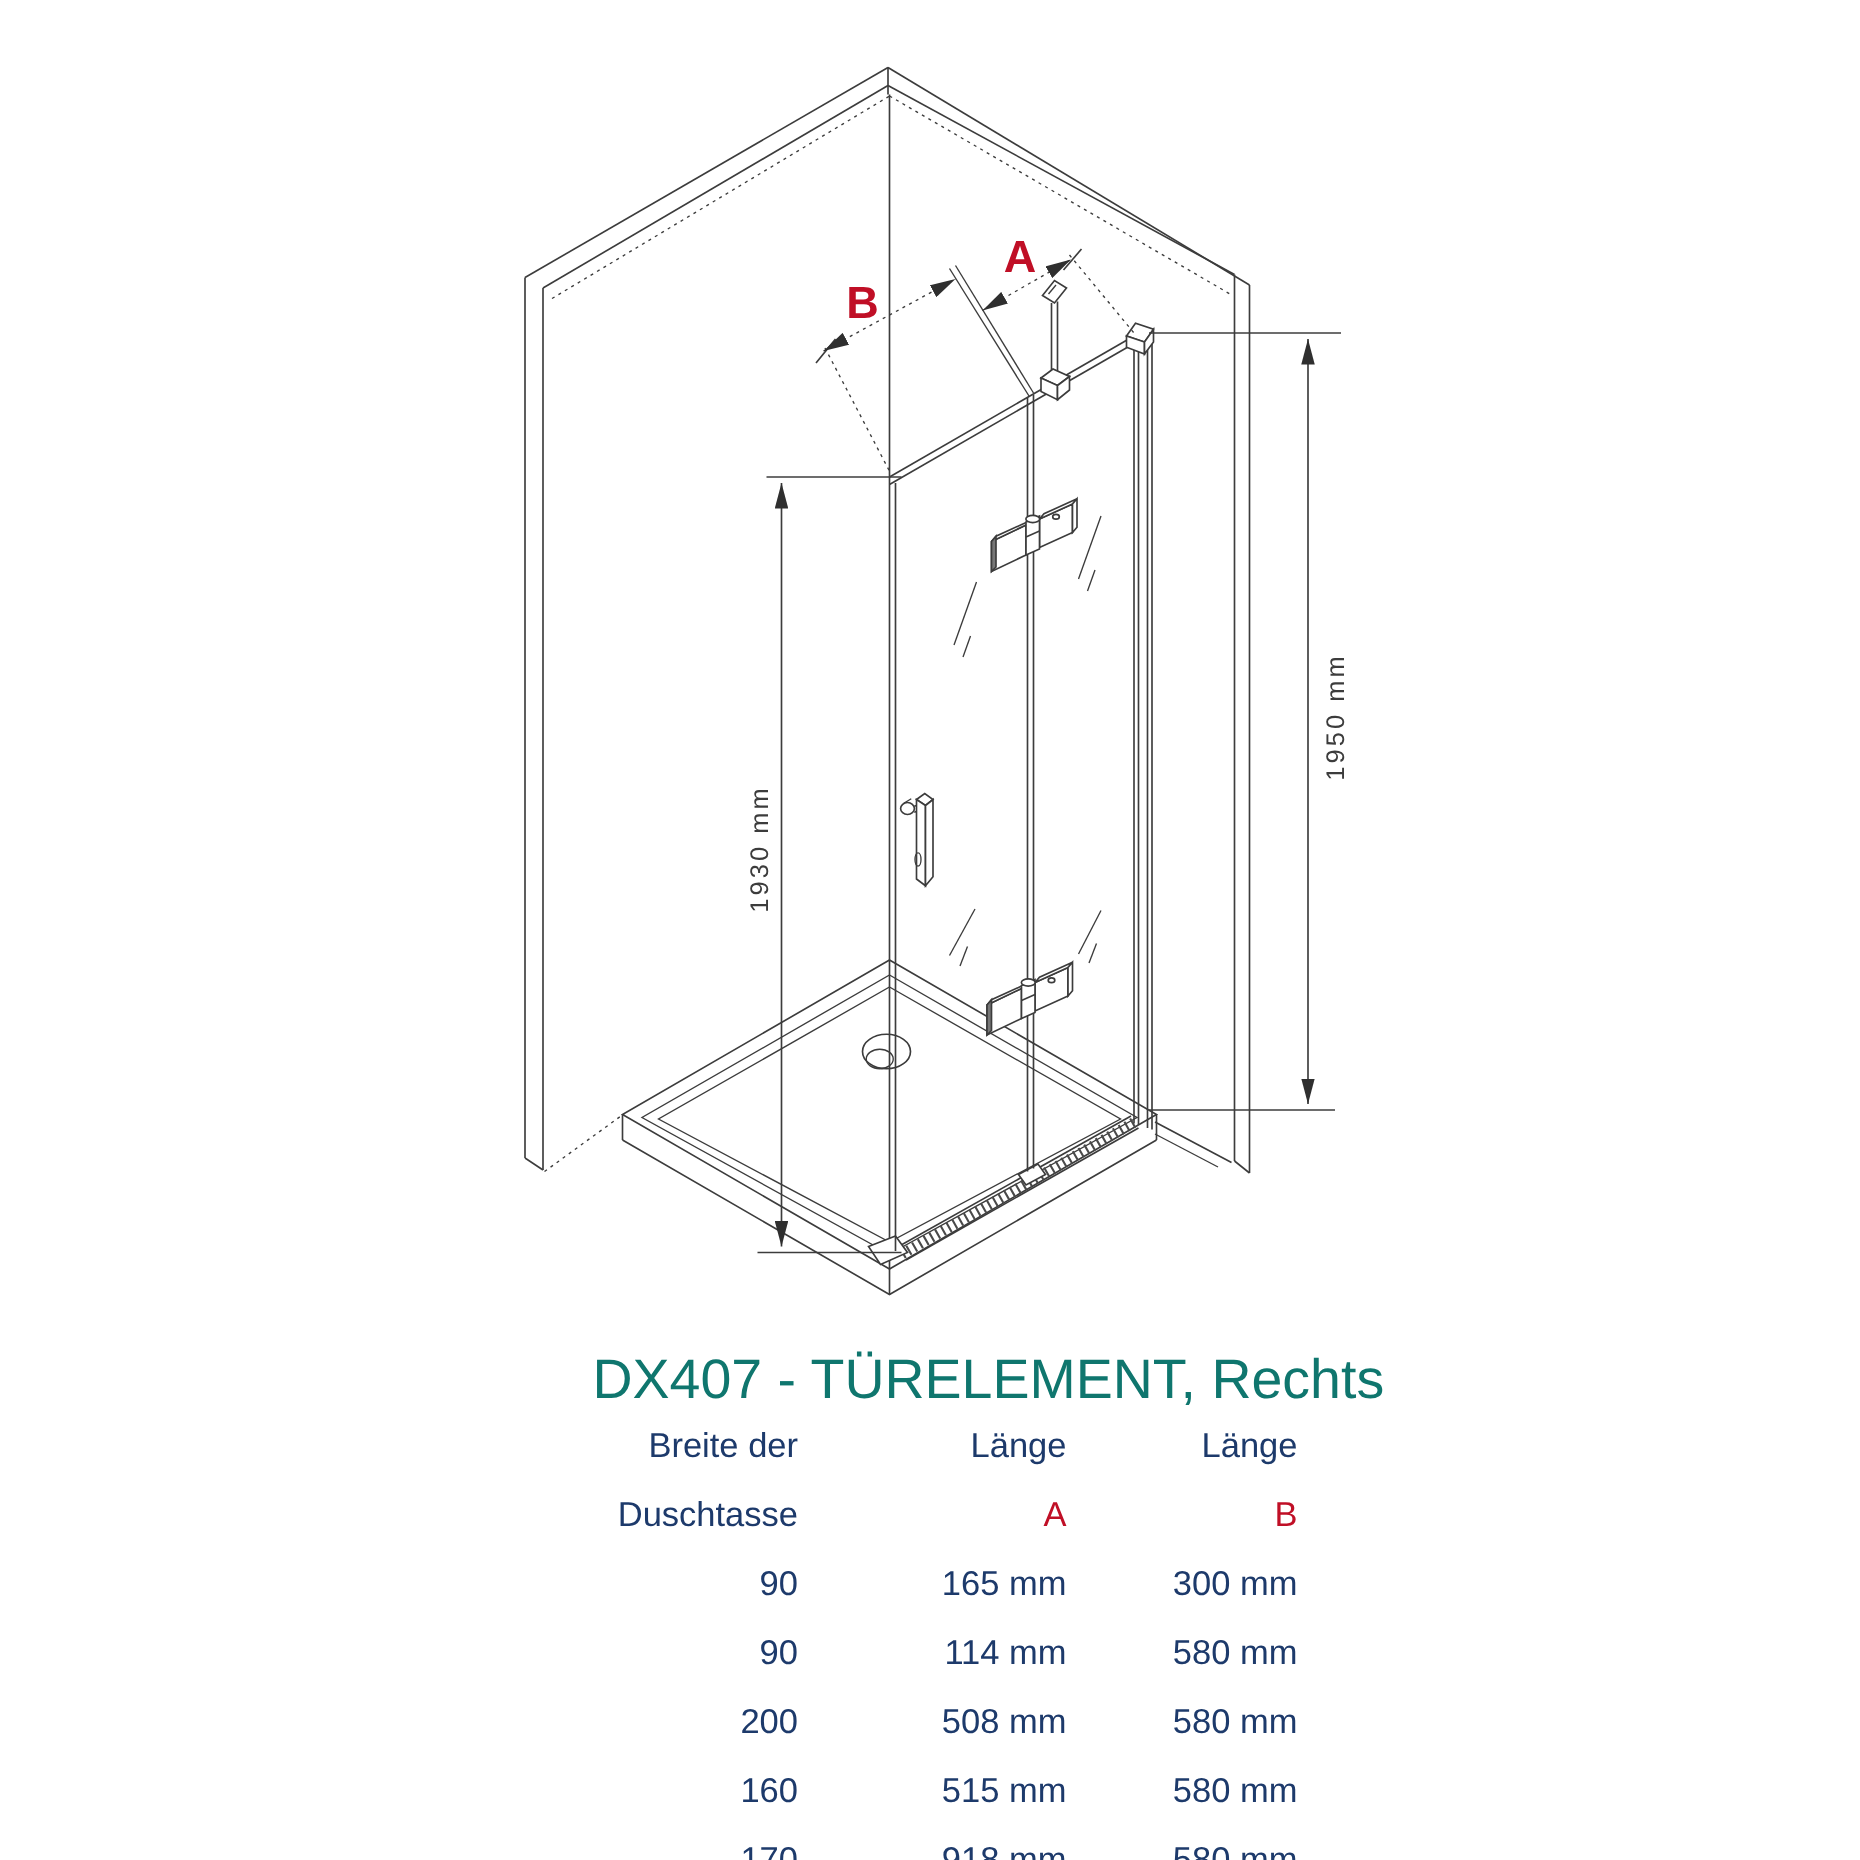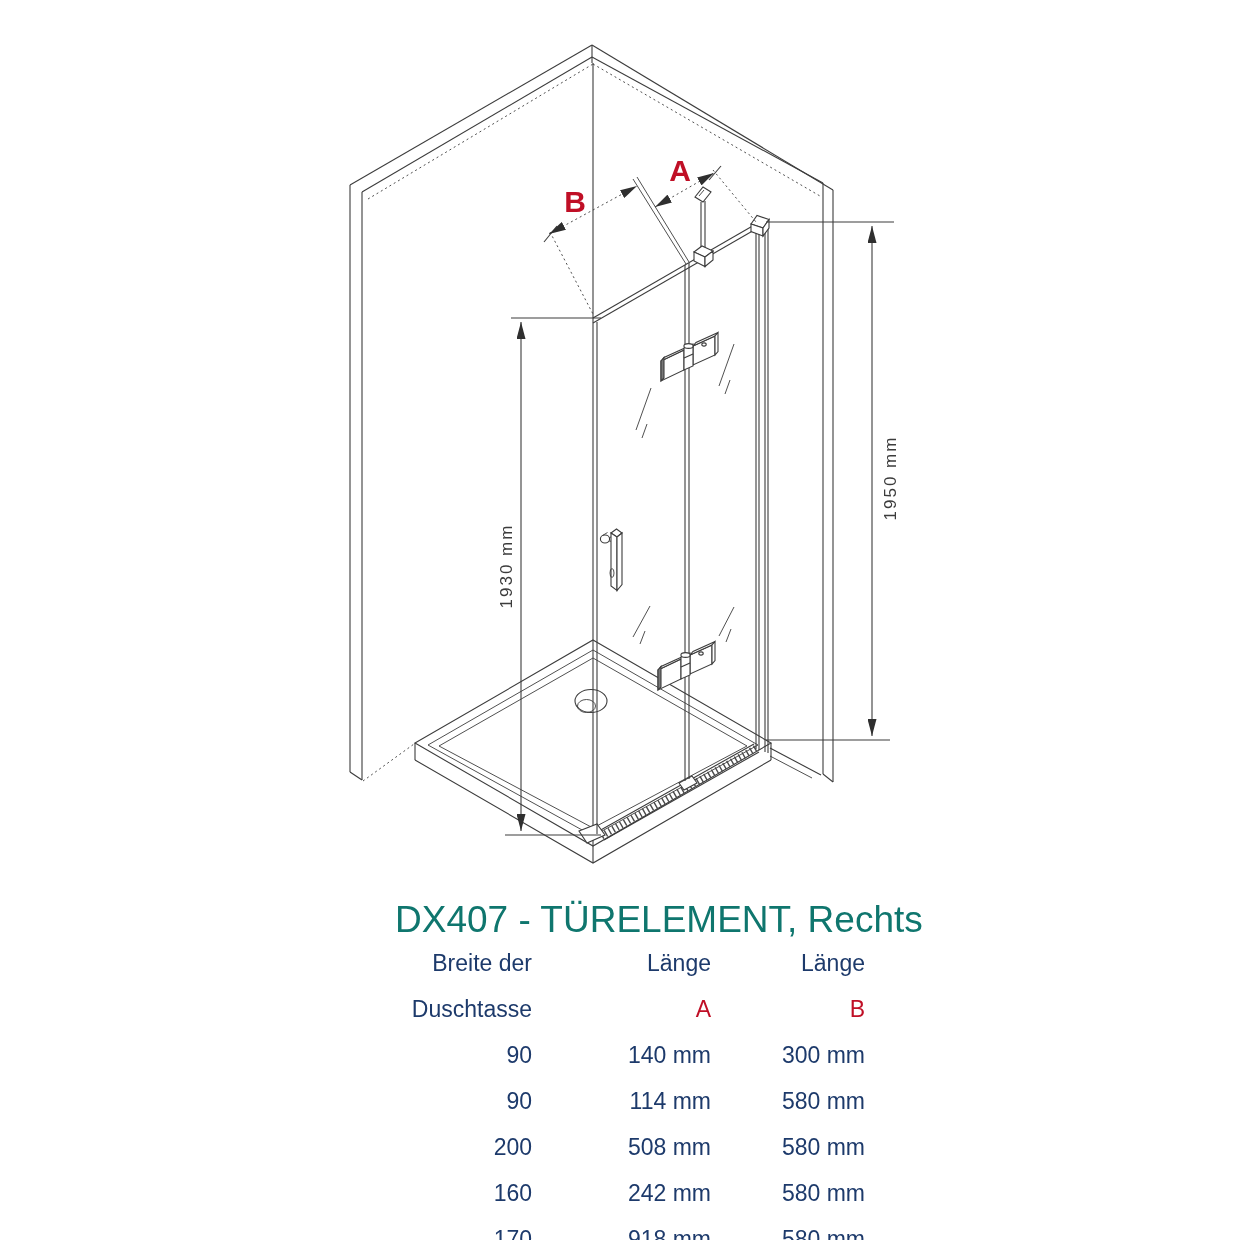--- a/index.html
+++ b/index.html
@@ -190,33 +190,33 @@
   <div class="spec-table">
     <div class="cell">Breite der</div>
     <div class="cell">Länge</div>
     <div class="cell">Länge</div>
 
     <div class="cell">Duschtasse</div>
     <div class="cell red">A</div>
     <div class="cell red">B</div>
 
     <div class="cell">90</div>
-    <div class="cell">140 mm</div>
+    <div class="cell">165 mm</div>
     <div class="cell">300 mm</div>
 
     <div class="cell">90</div>
     <div class="cell">114 mm</div>
     <div class="cell">580 mm</div>
 
     <div class="cell">200</div>
     <div class="cell">508 mm</div>
     <div class="cell">580 mm</div>
 
     <div class="cell">160</div>
-    <div class="cell">242 mm</div>
+    <div class="cell">515 mm</div>
     <div class="cell">580 mm</div>
 
     <div class="cell">170</div>
     <div class="cell">918 mm</div>
     <div class="cell">580 mm</div>
   </div>
 
 </div>
 
 </body></html>

